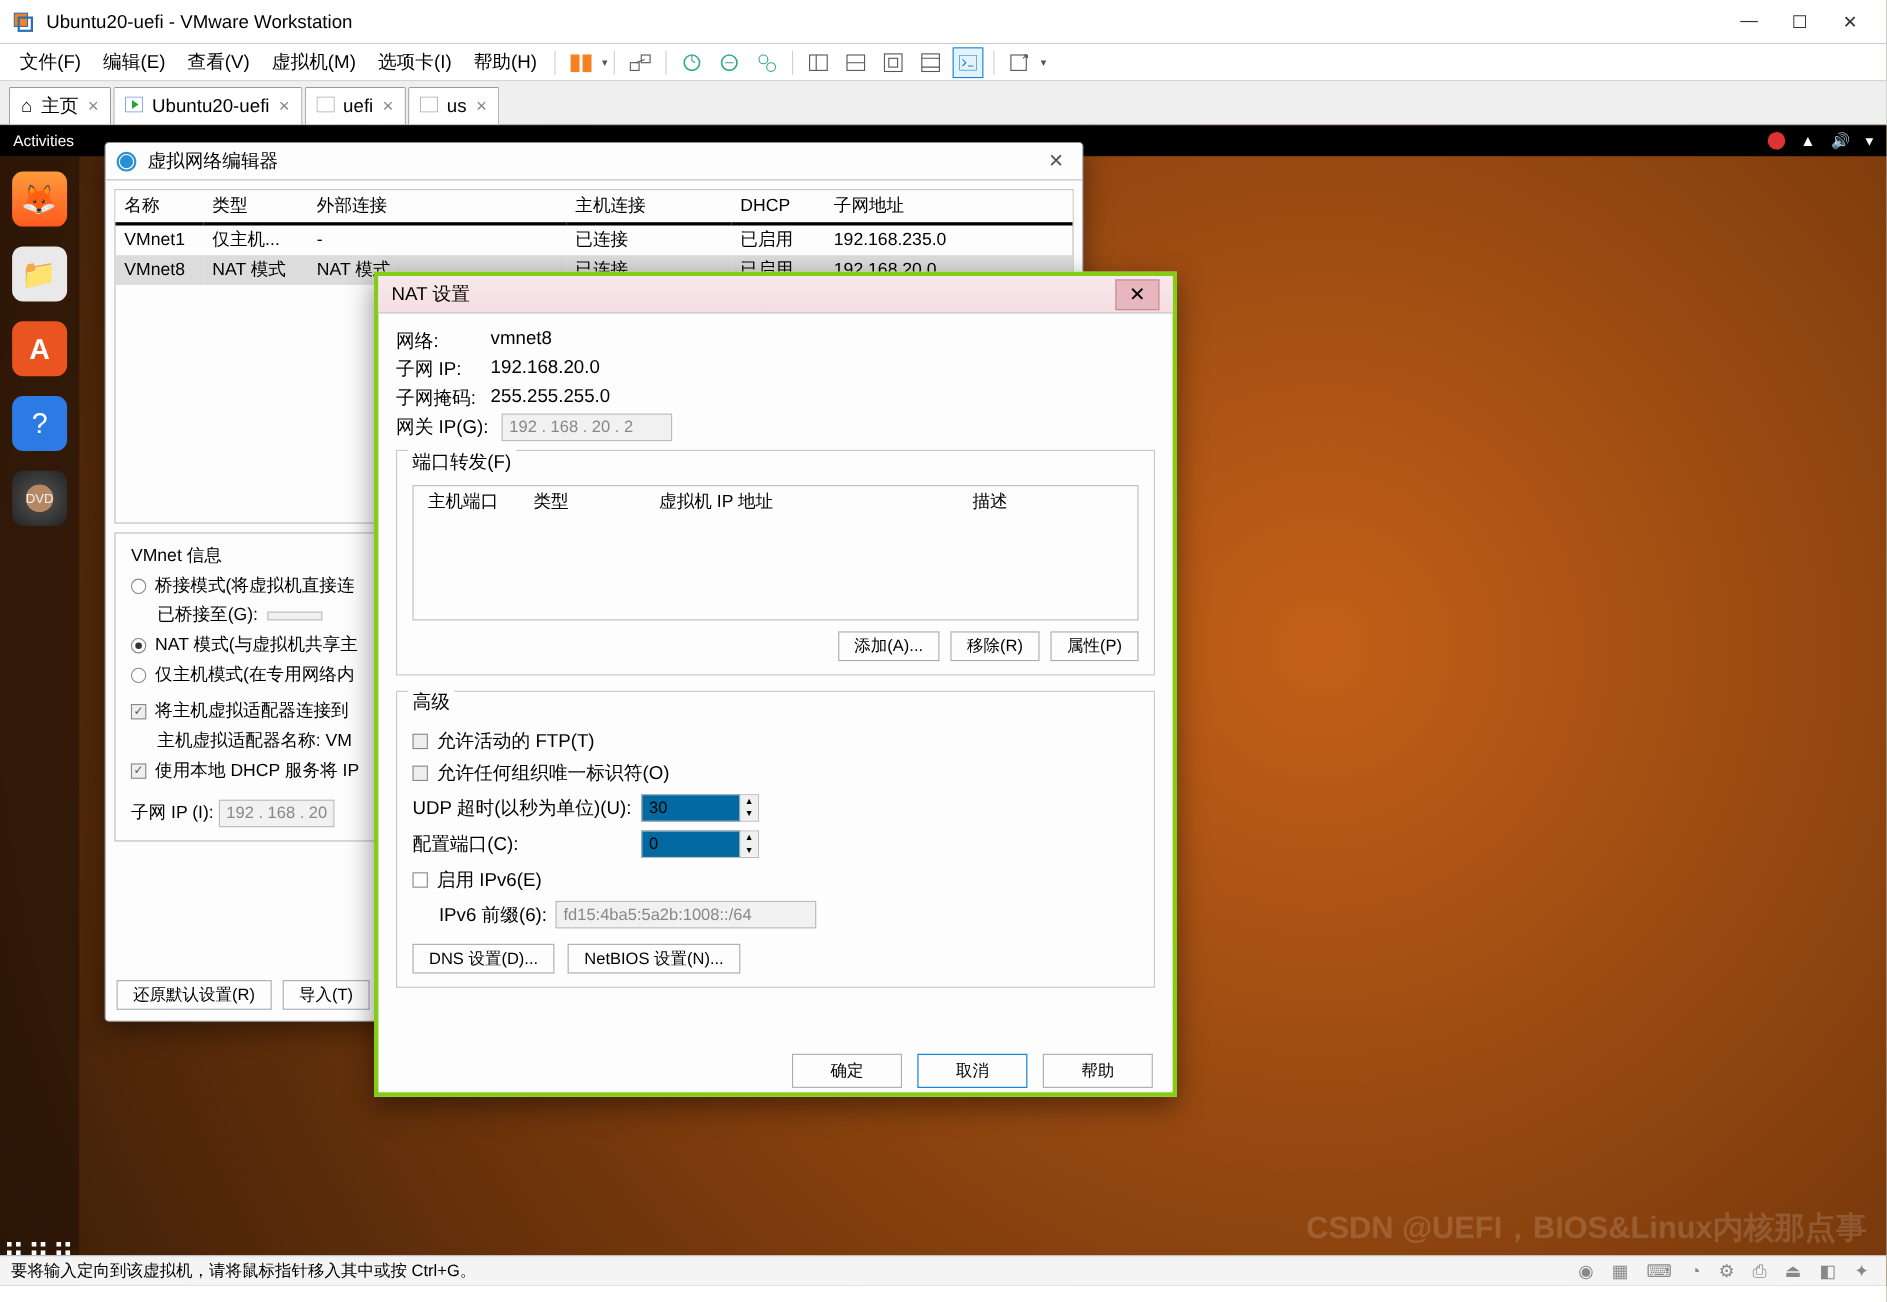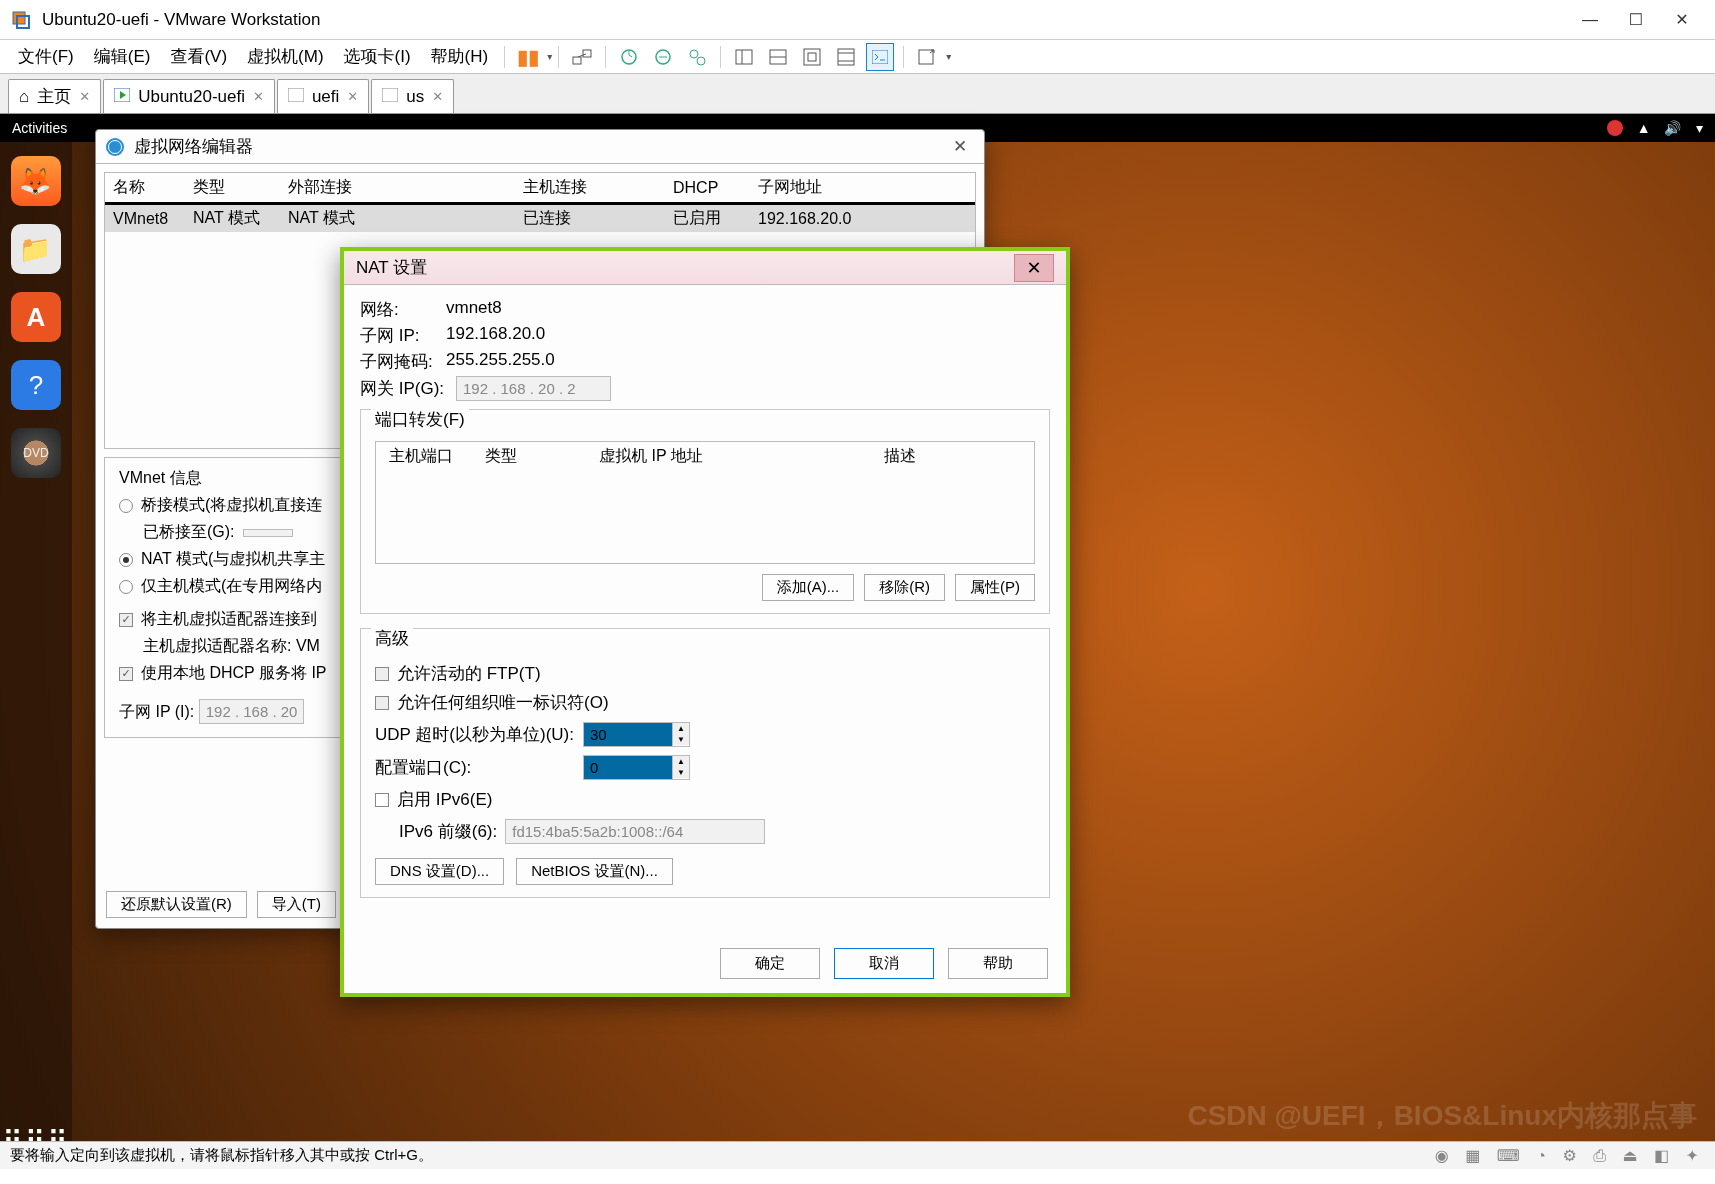--- a/index.html
+++ b/index.html
@@ -69,21 +69,21 @@
   .kv { display:flex; gap:4px; margin:3px 0; }
   .kv .k { width:82px; }
   .fieldset { border:1px solid #c8c8c8; margin-top:8px; }
   .fieldset .legend { margin:-11px 0 0 10px; background:#fdfdfd; display:inline-block; padding:0 4px; position:relative; }
   .fieldset-inner { padding:6px 14px 12px; }
   .port-table { border:1px solid #bbb; margin-top:4px; }
   .port-table table { width:100%; border-collapse:collapse; font-size:16px; }
   .port-table th { text-align:center; padding:4px 10px; font-weight:normal; }
   .port-space { height:92px; }
   .btnrow { display:flex; justify-content:flex-end; gap:10px; margin-top:10px; }
-  .nat-foot { position:absolute; right:18px; bottom:14px; display:flex; gap:14px; }
+  .nat-foot { position:absolute; right:18px; bottom:4px; display:flex; gap:14px; }
   .nat-foot .btn { width:100px; padding:5px 0; text-align:center; }
   .nat-foot .btn.outline { border:1px solid #0078d4; }
   .spinner { position:relative; display:inline-flex; }
   .spin-btns { display:flex; flex-direction:column; border:1px solid #bbb; border-left:none; }
   .spin-btns span { width:16px; height:11px; font-size:8px; text-align:center; line-height:11px; background:#f0f0f0; }
 </style>
 </head>
 <body>
 
 <div class="titlebar">
@@ -238,20 +238,28 @@
     <div class="vne-grid">
       <table>
         <tbody>
             <tr>
           <th style="width:80px">名称</th>
           <th style="width:95px">类型</th>
           <th style="width:235px">外部连接</th>
           <th style="width:150px">主机连接</th>
           <th style="width:85px">DHCP</th>
           <th>子网地址</th>
+        </tr>
+        <tr>
+          <td>VMnet1</td>
+              <td>仅主机...</td>
+              <td>-</td>
+          <td>已连接</td>
+              <td>已启用</td>
+              <td>192.168.235.0</td>
         </tr>
         <tr class="sel">
           <td>VMnet8</td>
               <td>NAT 模式</td>
               <td>NAT 模式</td>
           <td>已连接</td>
               <td>已启用</td>
               <td>192.168.20.0</td>
         </tr>
         <tr>
@@ -377,21 +385,21 @@
                   <span>▼</span>
                 </span>
             </span>
           </div>
           <div class="check">
               <span class="c-box"></span>
               <span>启用 IPv6(E)</span>
             </div>
           <div style="display:flex;align-items:center;gap:8px;margin:8px 0 14px 24px;">
             <span>IPv6 前缀(6):</span>
-            <span class="txt-in dis" style="width:260px;">fd15:4ba5:5a2b:1008::/64</span>
+            <span class="txt-in dis" style="width:237px;">fd15:4ba5:5a2b:1008::/64</span>
           </div>
           <div style="display:flex;gap:12px;">
             <span class="btn">DNS 设置(D)...</span>
             <span class="btn">NetBIOS 设置(N)...</span>
           </div>
         </div>
       </div>
     </div>
     <div class="nat-foot">
       <span class="btn">确定</span>

